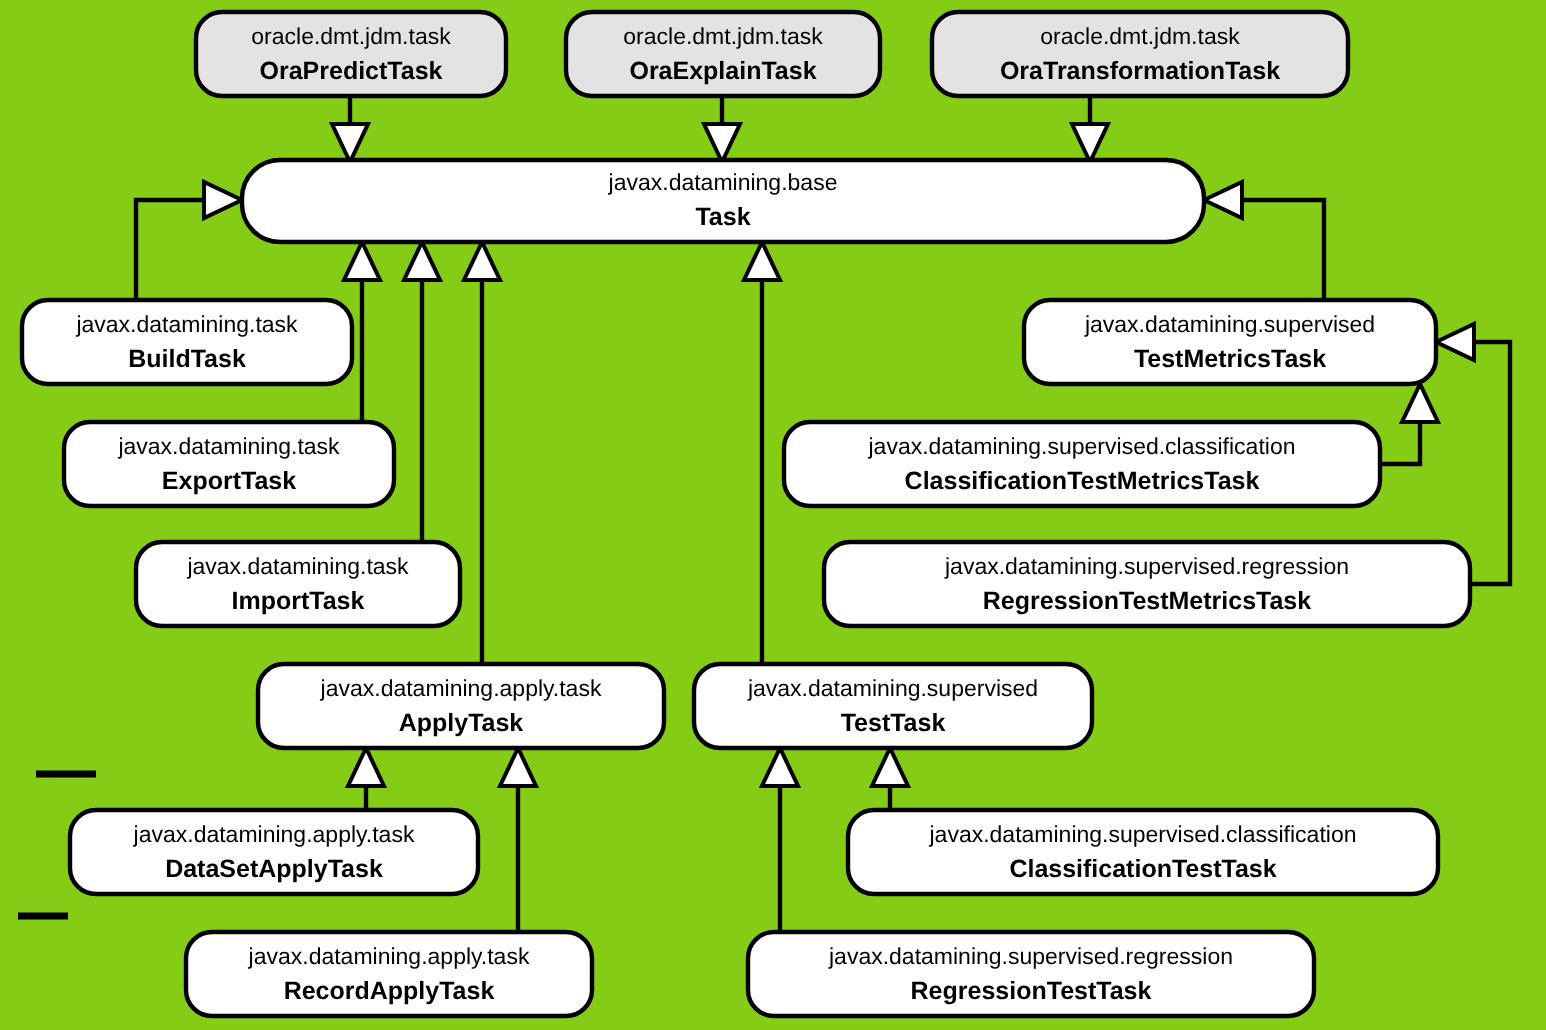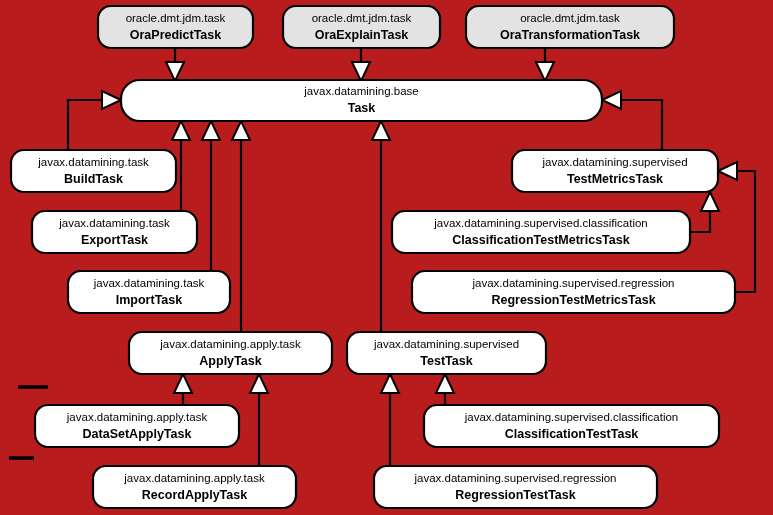--- a/index.html
+++ b/index.html
@@ -11,21 +11,21 @@
   body {
     width: 773px;
     height: 515px;
     overflow: hidden;
     font-family: "Liberation Sans", sans-serif;
   }
   #diagram-root {
     position: relative;
     width: 773px;
     height: 515px;
-    background: #b91c1c;
+    background: #84cc16;
   }
   svg#uml-canvas {
     display: block;
     width: 773px;
     height: 515px;
   }
   .node-box {
     stroke: #000000;
     stroke-width: 2.2;
   }

